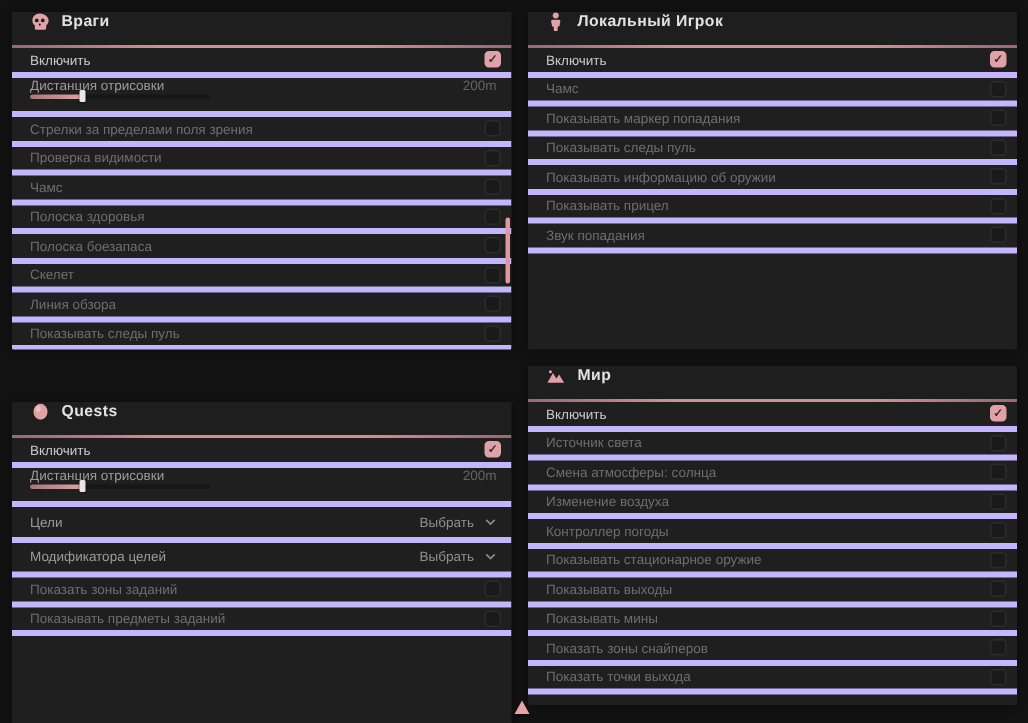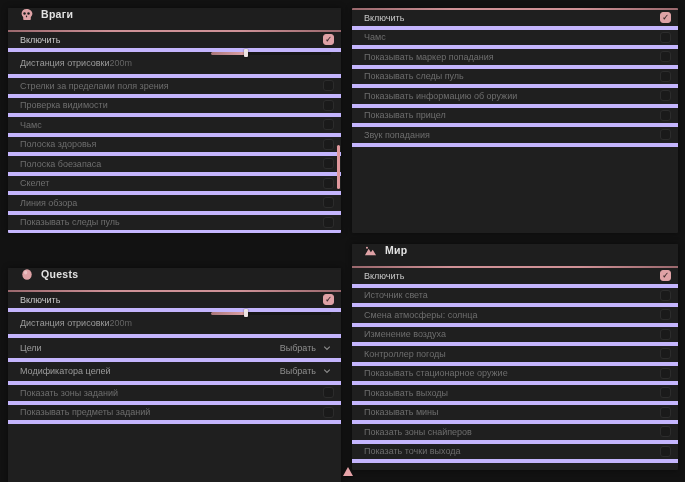--- a/index.html
+++ b/index.html
@@ -17,22 +17,22 @@
   .hdr { height:22px; display:flex; gap:8px; padding:0 12px;
          background:#1e1e1e; }
   .hdr .ttl { font-size:10.5px; font-weight:bold; color:#e2e2e2; letter-spacing:.3px; }
   .hdr-line { height:2px; background:linear-gradient(90deg,#9a686d,#cf9196 30%,#cf9196 70%,#9a686d); }
   .hdr .ic { width:13px; height:13px; display:flex; align-items:center; justify-content:center; }
 
   .rows { position:relative; }
   .row { position:relative; display:flex; align-items:center; justify-content:space-between;
          height:19.5px; margin:0 0 0 0; padding:0 7px 0 12px;
          border-bottom:4px solid #c4b5fd; }
-  .row.slider { height:26.5px; flex-direction:row; align-items:stretch;
-                justify-content:space-between; gap:1px; padding-right:10px; }
+  .row.slider { height:26.5px; flex-direction:column; align-items:stretch;
+                justify-content:flex-start; gap:1px; padding-right:10px; }
   .row.dropdown { height:23.5px; padding-right:10px; }
 
   .lbl { font-size:9px; color:#6e6e6e; white-space:nowrap; }
   .row.on .lbl { color:#c9c9c9; }
   .slbl, .dlbl { color:#9b9b9b; }
   .val { font-size:9px; color:#646464; }
 
   .cb { width:11px; height:11px; border-radius:3px; background:#1a1a1a;
         border:1px solid #2c2c2c; display:flex; align-items:center; justify-content:center;
         flex:none; }
@@ -123,20 +123,29 @@
         </div>
         <div class="row checkbox">
           <span class="lbl">Показывать следы пуль</span>
           <span class="cb"></span>
         </div>
       </div>
     <div class="scrollbar"></div>
   </div>
 
   <div class="panel" id="panel-local-player">
+    <div class="hdr">
+      <span class="ic">
+        <svg width="11" height="13" viewBox="0 0 11 13">
+          <circle cx="5.5" cy="2.3" r="2" fill="#dfa2a6"></circle>
+          <path d="M3.4 5.2 h4.2 c.6 0 1 .5 1 1 l-.7 3.4 h-1 l-.2 3 h-2.4 l-.2-3 h-1 L2.4 6.2 c0-.5 .4-1 1-1 Z" fill="#dfa2a6"></path>
+        </svg>
+      </span>
+      <span class="ttl">Локальный Игрок</span>
+    </div>
     <div class="hdr-line"></div>
     <div class="rows">
         <div class="row checkbox on">
           <span class="lbl">Включить</span>
           <span class="cb">
             <span class="tick">✓</span>
           </span>
         </div>
         <div class="row checkbox">
           <span class="lbl">Чамс</span>

